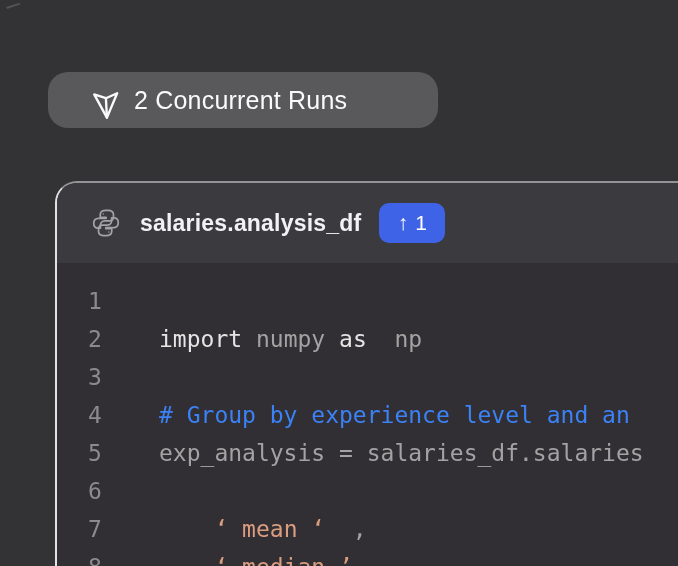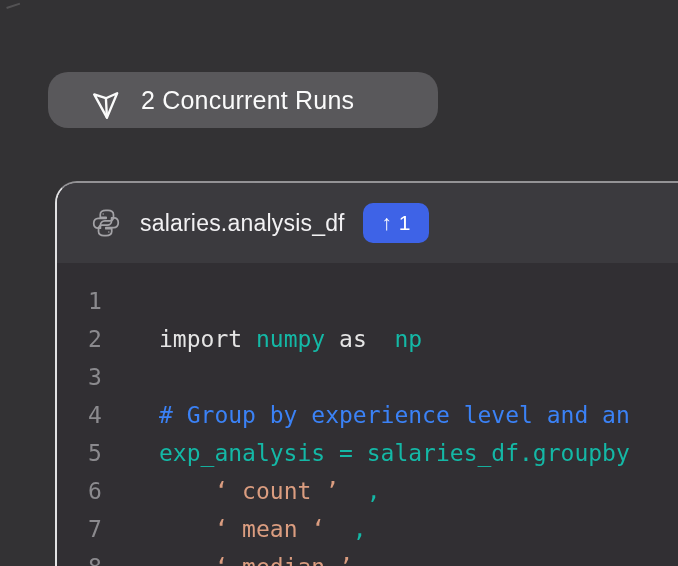--- a/index.html
+++ b/index.html
@@ -14,21 +14,21 @@
   .top-artifact{
     position:absolute;left:5px;top:-3px;width:14px;height:8px;
     border-bottom:2px solid rgba(255,255,255,0.16);
     transform:rotate(-18deg);
   }
   
   .runs-pill{
     position:absolute;left:48px;top:72px;
     width:390px;height:56px;box-sizing:border-box;
     background:#59585b;border:none;border-radius:20px;
-    display:flex;align-items:center;gap:19px;
+    display:flex;align-items:center;gap:12px;
     padding:0 0 0 42px;cursor:pointer;
     color:#fafafa;font-family:"Liberation Sans",sans-serif;
     font-size:25px;font-weight:500;letter-spacing:.2px;
   }
   .send-icon{width:32px;height:32px;display:flex;align-items:center;justify-content:center;}
   .send-icon svg{transform:rotate(132deg);}
   
   .card{
     position:absolute;left:55px;top:181px;
     width:645px;height:440px;
@@ -37,40 +37,40 @@
     border-top:2px solid rgba(246,246,247,0.5);
     border-top-left-radius:22px;
   }
   .card-header{
     height:80px;background:#3b3a3e;
     border-top-left-radius:20px;
     display:flex;align-items:center;
     padding:0 24px 0 33px;gap:18px;
   }
   .py-icon{width:32px;height:32px;flex:none;display:flex;align-items:center;justify-content:center;}
-  .cell-title{color:#f2f1f3;font-size:23px;font-weight:400;letter-spacing:.2px;}
+  .cell-title{color:#f2f1f3;font-size:23px;font-weight:700;letter-spacing:.2px;}
   .version-badge{
     display:inline-flex;align-items:center;justify-content:center;gap:7px;
     height:40px;min-width:66px;box-sizing:border-box;padding:0 13px;
     background:#3e63e7;color:#ffffff;border-radius:10px;
     font-size:21px;font-weight:400;cursor:pointer;
   }
   
   .editor{
     padding-top:19px;
     font-family:"DejaVu Sans Mono",monospace;
     font-size:23px;
   }
   .code-line{display:flex;height:38px;line-height:38px;}
   .line-number{width:102px;padding-left:31px;box-sizing:border-box;flex:none;color:#8b8a8e;}
   .code-text{white-space:pre;}
   .tok-keyword{color:#e5e5e5;}
   .tok-comment{color:#3b82f6;}
   .tok-string{color:#db9d80;}
-  .tok-plain{color:#14b8a6;}
+  .tok-plain{color:#a3a3a3;}
 </style>
 </head>
 <body>
 
 <div class="screen">
 
   <div class="top-artifact"></div>
 
   <button class="runs-pill">
     <span class="send-icon">
@@ -113,25 +113,24 @@
           <div class="code-line">
             <span class="line-number">3</span>
             <span class="code-text"></span>
           </div>
           <div class="code-line">
             <span class="line-number">4</span>
             <span class="code-text"><span class="tok-comment"># Group by experience level and an</span></span>
           </div>
           <div class="code-line">
             <span class="line-number">5</span>
-            <span class="code-text"><span class="tok-plain">exp_analysis = salaries_df.groupby</span></span>
+            <span class="code-text"><span class="tok-plain">exp_analysis = salaries_df.salaries</span></span>
           </div>
           <div class="code-line">
             <span class="line-number">6</span>
-            <span class="code-text"><span class="tok-plain">    </span><span class="tok-string">‘ count ’</span><span class="tok-plain">  ,</span></span>
           </div>
           <div class="code-line">
             <span class="line-number">7</span>
             <span class="code-text"><span class="tok-plain">    </span><span class="tok-string">‘ mean ‘</span><span class="tok-plain">  ,</span></span>
           </div>
           <div class="code-line">
             <span class="line-number">8</span>
             <span class="code-text"><span class="tok-plain">    </span><span class="tok-string">‘ median ’</span></span>
           </div>
         </div>

